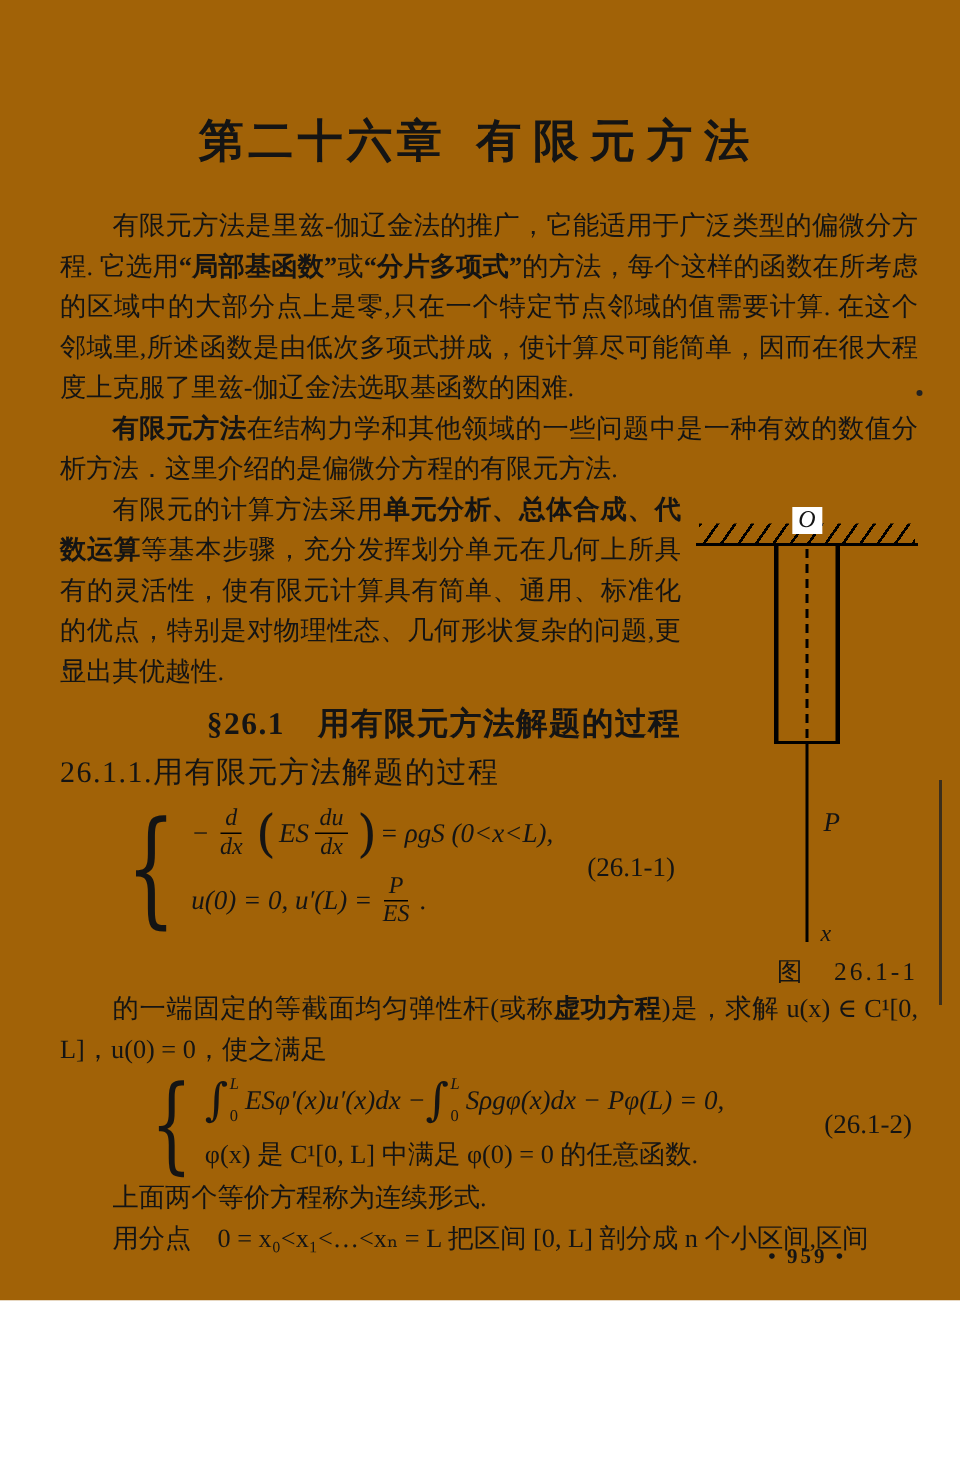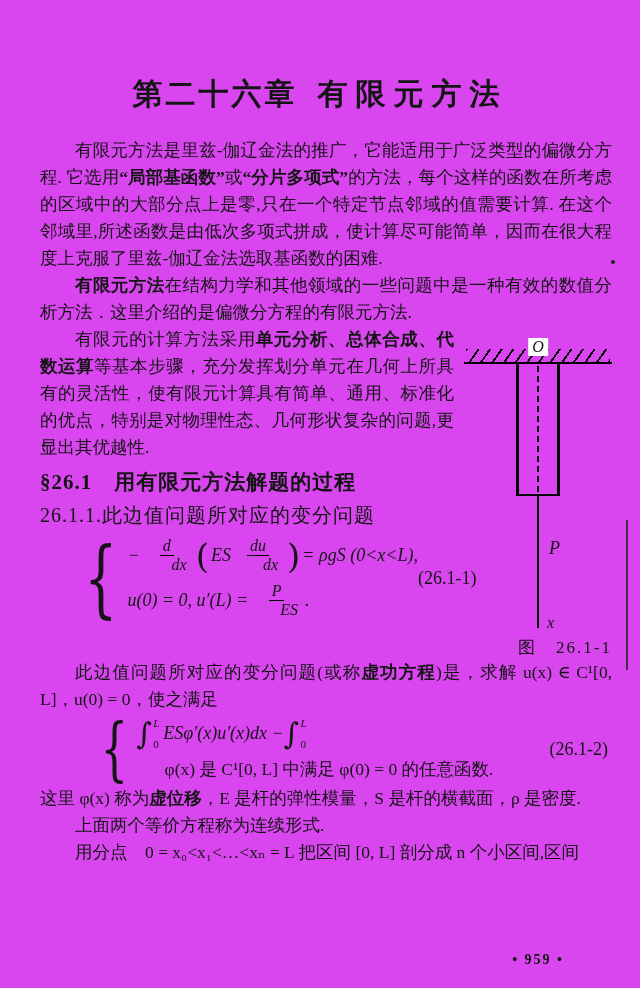--- a/index.html
+++ b/index.html
@@ -1,17 +1,17 @@
 <!DOCTYPE html>
 <html><head>
 <meta charset="utf-8">
 <style>
   html,body{margin:0;padding:0;background:#fff;}
   .page{
-    position:relative;width:640px;height:988px;background:#d946ef;overflow:hidden;
+    position:relative;width:640px;height:867px;background:#a16207;overflow:hidden;
     font-family:"Liberation Serif","DejaVu Serif",serif;color:#141414;
   }
   .chapter-title{
     padding-top:74px;text-align:center;font-size:30px;font-weight:bold;
     letter-spacing:3px;white-space:nowrap;
   }
   .chapter-title .t2{margin-left:20px;letter-spacing:8px;}
   .content{
     margin:22px 28px 0 40px;font-size:17.5px;line-height:27px;
     text-align:justify;text-justify:inter-ideograph;
@@ -37,37 +37,37 @@
   .fig-bar{
     width:38px;height:130px;margin:0 auto;position:relative;
     border-left:3px solid #000;border-right:3px solid #000;border-bottom:2.5px solid #000;
   }
   .fig-bar-axis{position:absolute;top:2px;bottom:2px;left:50%;margin-left:-1px;border-left:2px dashed #000;}
   .fig-line{width:2px;height:132px;background:#000;margin:0 auto;position:relative;}
   .fig-p{position:absolute;left:12px;top:42px;font-style:italic;font-size:18px;}
   .fig-x{position:absolute;left:10px;bottom:-4px;font-style:italic;font-size:16px;}
   .fig-caption{margin-top:8px;font-size:17px;letter-spacing:2px;white-space:nowrap;text-align:right;}
   
-  .h-sec{text-align:left;font-size:21px;font-weight:bold;margin:8px 0 6px;letter-spacing:1px;}
+  .h-sec{text-align:right;font-size:21px;font-weight:bold;margin:8px 0 6px;letter-spacing:1px;}
   .h-sub{font-size:20px;font-weight:400;margin:2px 0 8px;letter-spacing:1px;}
   
   .eq{display:flex;align-items:center;margin:4px 0 4px 34px;line-height:normal;}
   .eq2{margin-left:52px;}
   .brace{
     display:inline-block;font-size:84px;line-height:0.92;font-weight:400;
     transform:scaleX(0.62);transform-origin:center;margin-right:-8px;
     font-family:"DejaVu Serif",serif;
   }
   .eq2 .brace{font-size:70px;}
   .rows{display:flex;flex-direction:column;gap:7px;margin-left:8px;}
   .row{display:flex;align-items:center;font-size:18px;font-style:italic;white-space:nowrap;}
-  .row.cjk{font-style:normal;font-size:17.5px;margin-left:28px;}
+  .row.cjk{font-style:normal;font-size:17.5px;}
   .frac{display:inline-flex;flex-direction:column;align-items:center;font-size:16px;line-height:1.15;margin:0 4px;}
   .frac .fn{border-bottom:1.6px solid #000;padding:0 3px;}
-  .frac .fd{padding:0 3px;margin-left:25px;}
+  .frac .fd{padding:0 3px;}
   .bigp{font-size:34px;font-style:normal;line-height:0.9;margin:0 2px;font-family:"DejaVu Serif",serif;}
   .int{font-size:30px;font-style:normal;line-height:1;font-family:"DejaVu Serif",serif;}
   .lims{display:inline-flex;flex-direction:column;justify-content:space-between;height:32px;font-size:11px;line-height:1;margin:0 4px 0 1px;}
   .lims .up{align-self:flex-end;font-style:italic;}
   .lims .lo{align-self:flex-start;font-style:normal;}
   .eqnum{margin-left:auto;font-size:18px;font-style:normal;padding-right:4px;white-space:nowrap;}
   .clear{clear:both;}
   
   .pagenum{position:absolute;right:76px;bottom:20px;font-size:14px;font-weight:bold;letter-spacing:2px;}
   .artifact{position:absolute;background:#222;}
@@ -102,21 +102,21 @@
         <span class="fig-line" style="display:block">
           <span class="fig-p">P</span>
           <span class="fig-x">x</span>
         </span>
         <span class="fig-caption" style="display:block">图　26.1-1</span>
       </span>
       <span>有限元的计算方法采用</span><span class="bd">单元分析、总体合成、代数运算</span><span>等基本步骤，充分发挥划分单元在几何上所具有的灵活性，使有限元计算具有简单、通用、标准化的优点，特别是对物理性态、几何形状复杂的问题,更显出其优越性.</span>
     </p>
 
     <div class="h-sec">§26.1　用有限元方法解题的过程</div>
-    <div class="h-sub">26.1.1.此边值问题所对应的变分问题</div>
+    <div class="h-sub">26.1.1.用有限元方法解题的过程</div>
 
 
     <div class="eq eq1">
       <span class="brace">{</span>
       <span class="rows">
         <span class="row">
           <span>−</span>
           <span class="frac">
               <span class="fn">d</span>
               <span class="fd">dx</span>
@@ -135,44 +135,44 @@
           <span class="frac">
               <span class="fn">P</span>
               <span class="fd">ES</span>
             </span>
           <span>.</span>
         </span>
       </span>
       <span class="eqnum">(26.1-1)</span>
     </div>
 
-    <p class="indent clear"><span>此边值问题所对应的变分问题(或称</span><span class="bd">虚功方程</span><span>)是，求解 u(x) ∈ C¹[0, L]，u(0) = 0，使之满足</span></p>
+    <p class="indent clear"><span>的一端固定的等截面均匀弹性杆(或称</span><span class="bd">虚功方程</span><span>)是，求解 u(x) ∈ C¹[0, L]，u(0) = 0，使之满足</span></p>
 
     <div class="eq eq2">
       <span class="brace">{</span>
       <span class="rows">
         <span class="row">
           <span class="int">∫</span>
           <span class="lims">
               <span class="up">L</span>
               <span class="lo">0</span>
             </span>
           <span>ESφ′(x)u′(x)dx −</span>
           <span class="int">∫</span>
           <span class="lims">
               <span class="up">L</span>
               <span class="lo">0</span>
             </span>
+          <span>Sρgφ(x)dx − Pφ(L) = 0,</span>
         </span>
         <span class="row cjk">φ(x) 是 C¹[0, L] 中满足 φ(0) = 0 的任意函数.</span>
       </span>
       <span class="eqnum">(26.1-2)</span>
     </div>
 
-    <p><span>这里 φ(x) 称为</span><span class="bd">虚位移</span><span>，E 是杆的弹性模量，S 是杆的横截面，ρ 是密度.</span></p>
 
     <p class="indent">上面两个等价方程称为连续形式.</p>
     <p class="indent">用分点　0 = x₀&lt;x₁&lt;…&lt;xₙ = L 把区间 [0, L] 剖分成 n 个小区间,区间</p>
 
   </div>
 
   <div class="pagenum">• 959 •</div>
 
   <div class="artifact a1"></div>
   <div class="artifact a2"></div>

